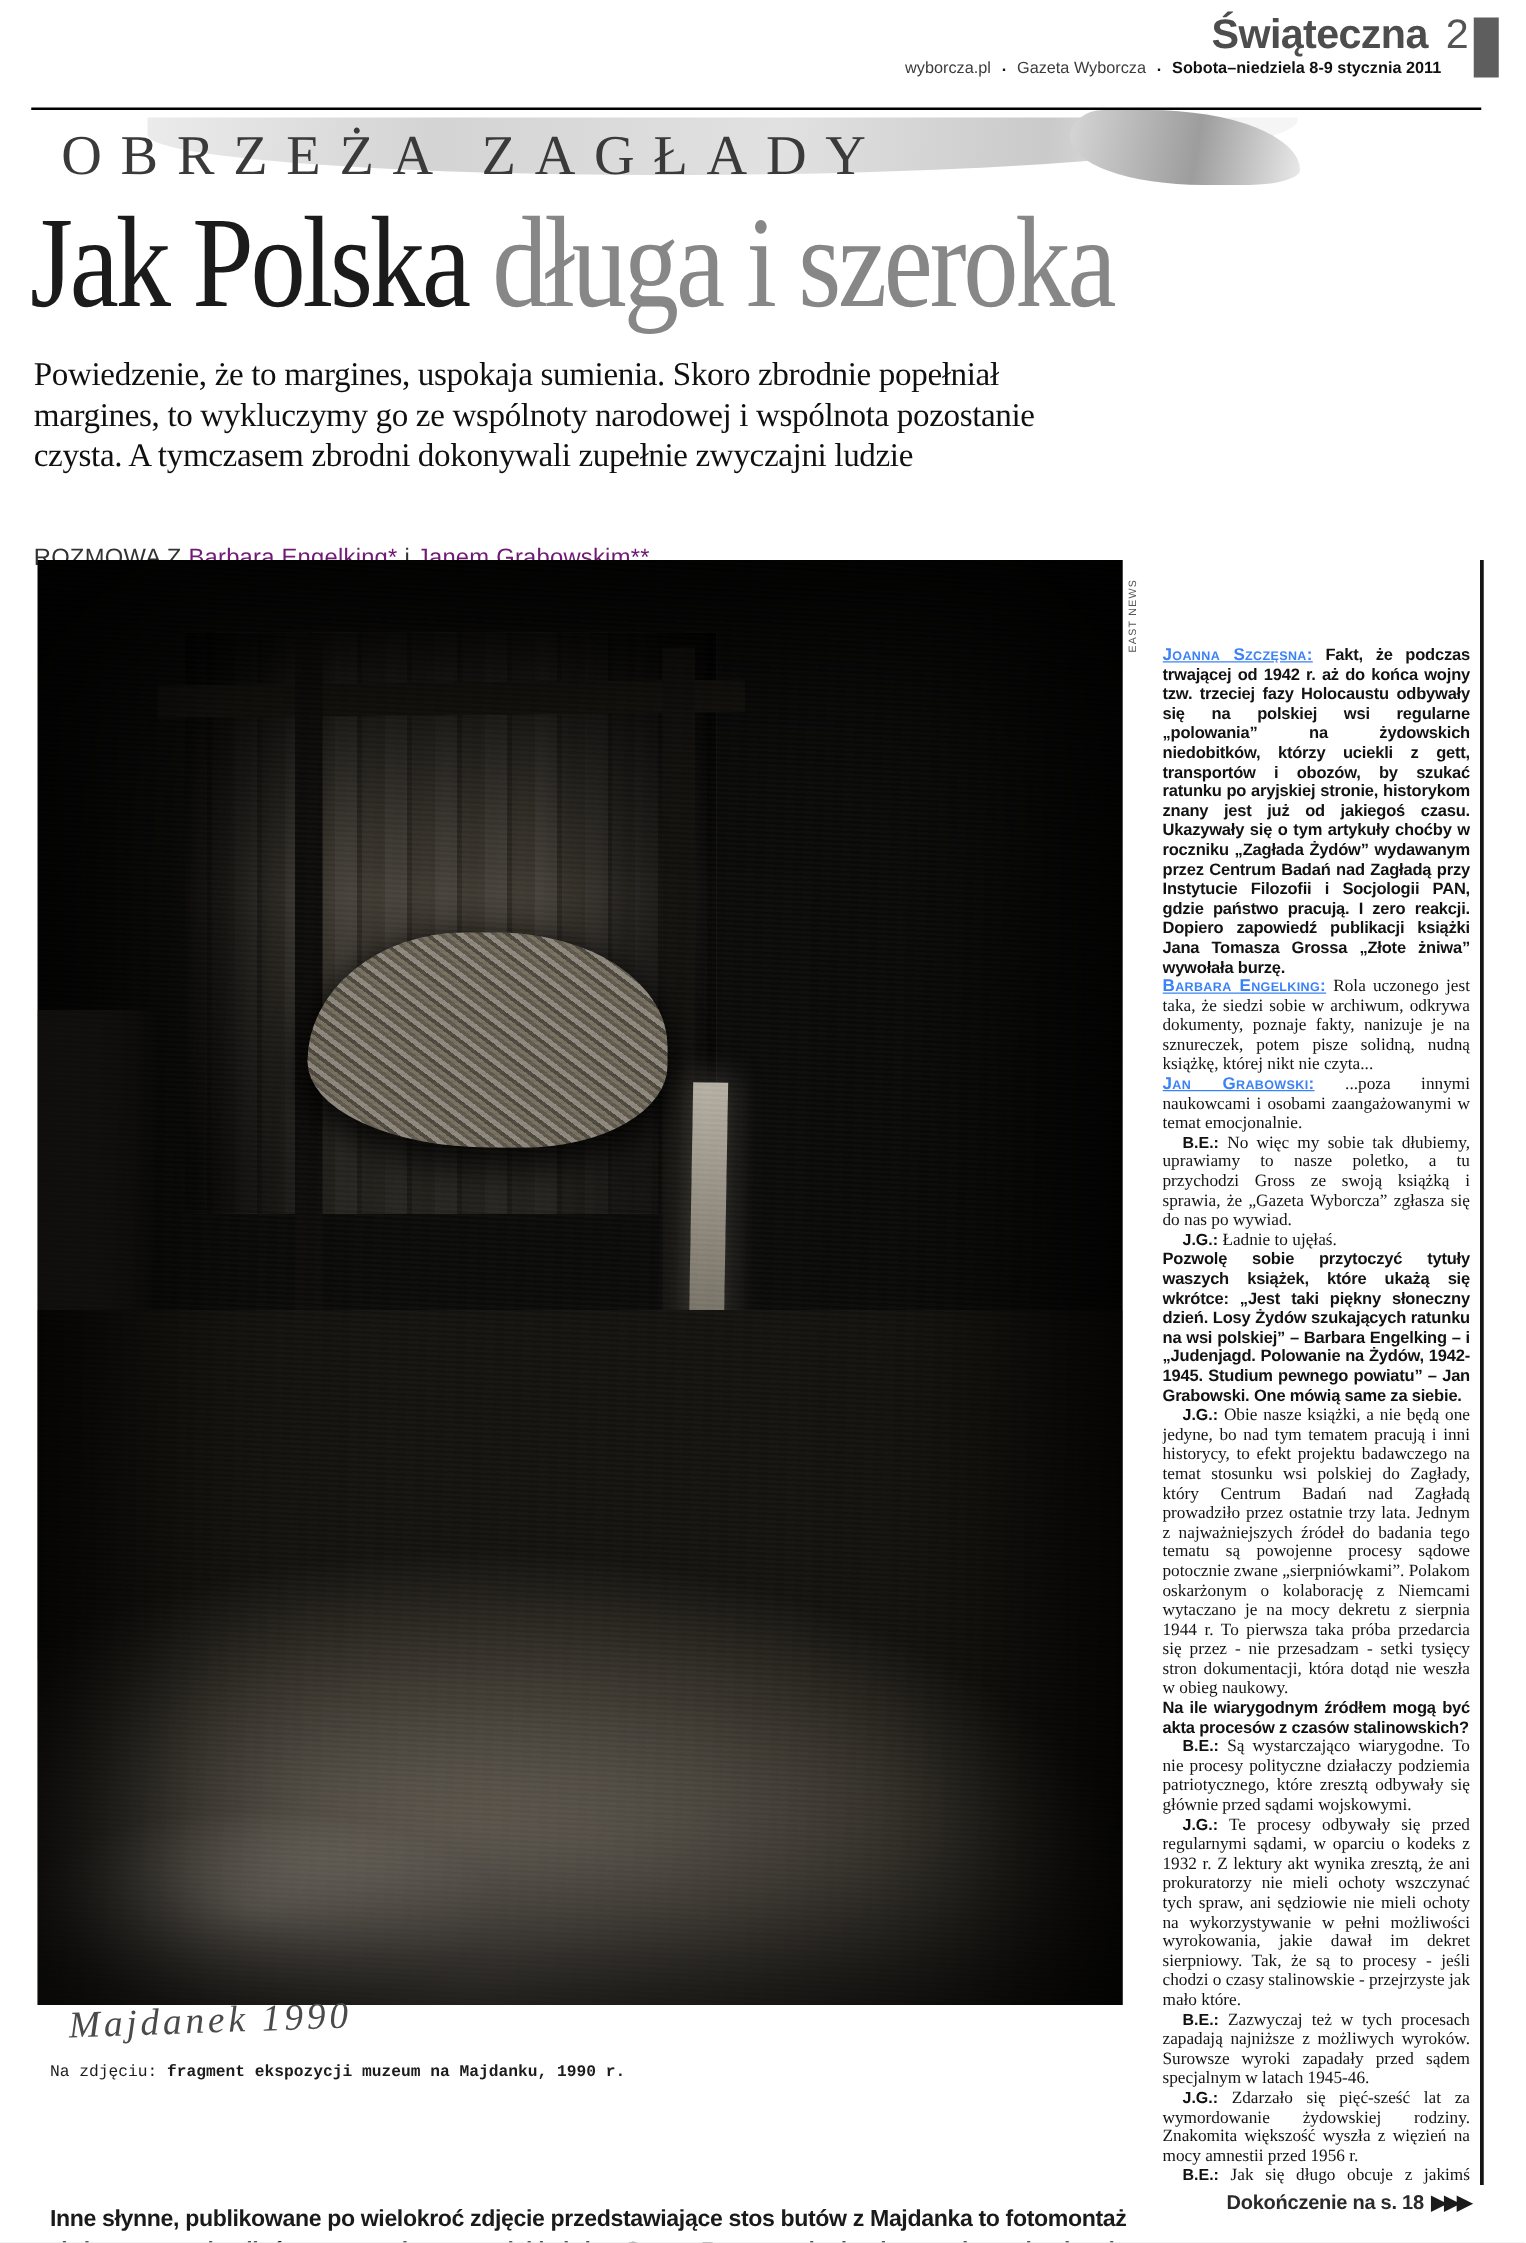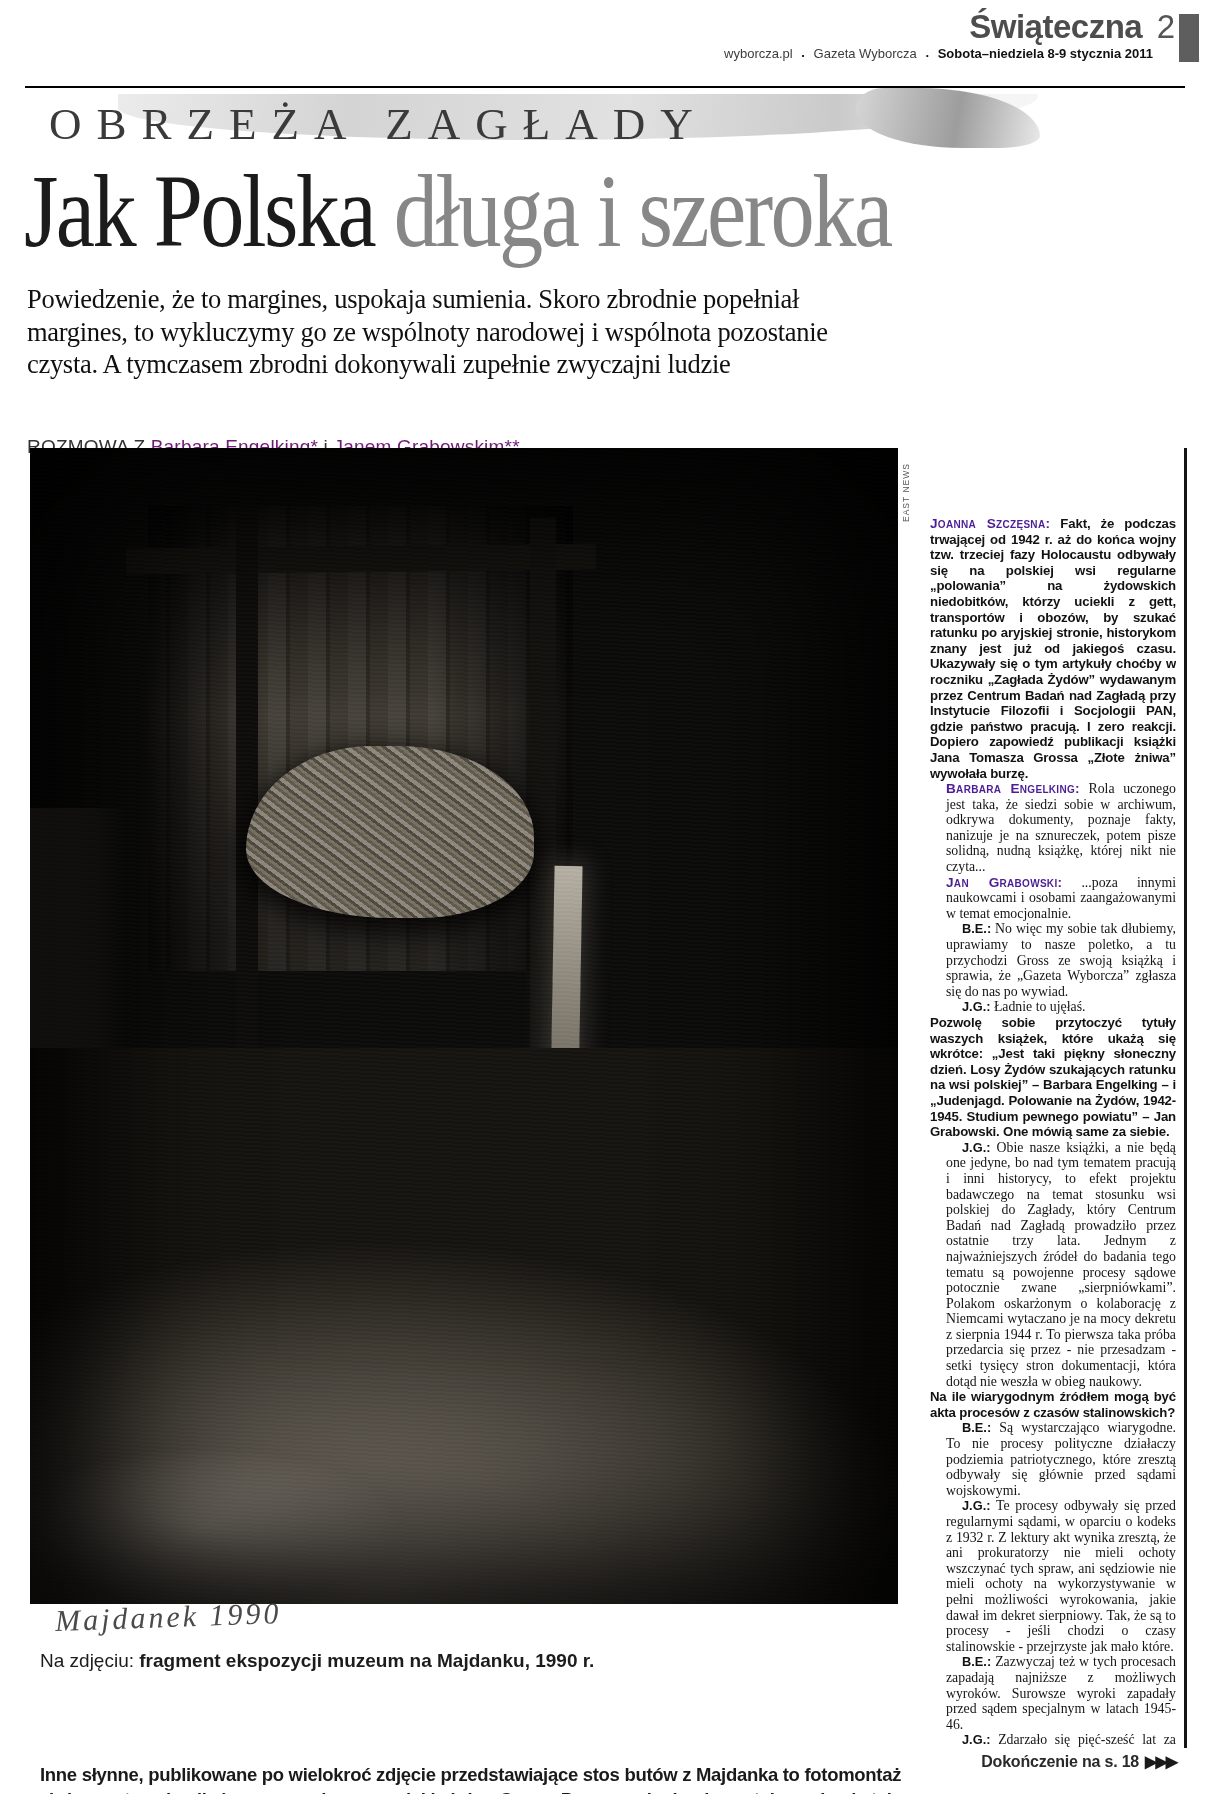--- a/index.html
+++ b/index.html
@@ -63,34 +63,34 @@
            background:radial-gradient(ellipse 32% 20% at 20% 86%,rgba(205,197,184,.45),rgba(0,0,0,0) 70%);}
   .ph-grain{position:absolute;inset:0;
            background:repeating-linear-gradient(3deg,rgba(255,255,255,.02) 0 2px,rgba(0,0,0,.025) 2px 4px);}
   .ph-vignette{position:absolute;inset:0;box-shadow:inset 0 0 150px 70px rgba(0,0,0,.93);}
 
   .photo-credit{position:absolute;top:452px;left:901px;height:70px;
                 writing-mode:vertical-rl;transform:rotate(180deg);
                 font-size:8.5px;letter-spacing:1px;color:#555;}
   .signature{position:absolute;top:1600px;left:55px;font-family:"Liberation Serif",serif;
              font-style:italic;font-size:30px;letter-spacing:3px;color:#4a4a4a;transform:rotate(-2deg);}
-  .caption{position:absolute;top:1650px;left:40px;width:860px;font-size:19px;color:#1c1c1c;}
+  .caption{position:absolute;top:1650px;left:40px;width:860px;font-size:13px;color:#1c1c1c;font-family:Liberation Mono, monospace;}
   .caption .cap-bold{font-weight:bold;}
   .photo-note{position:absolute;top:1762px;left:40px;width:862px;font-weight:bold;
               font-size:18.5px;line-height:1.36;letter-spacing:-0.3px;color:#1a1a1a;}
 
   
   .column{position:absolute;top:516px;left:930px;width:246px;height:1232px;overflow:hidden;}
   .cp{margin:0;text-align:justify;}
   .cp.q{font-family:"Liberation Sans",sans-serif;font-weight:bold;font-size:13.2px;line-height:15.6px;
         letter-spacing:-0.15px;color:#121212;}
-  .cp.a{font-family:"Liberation Serif",serif;font-size:13.8px;line-height:15.6px;color:#141414;margin-left:16px;}
+  .cp.a{font-family:"Liberation Serif",serif;font-size:13.8px;line-height:15.6px;color:#141414;}
   .cp.ind{text-indent:16px;}
   .seg-name{font-family:"Liberation Sans",sans-serif;font-weight:bold;font-variant:small-caps;
-            font-size:13.6px;letter-spacing:0.3px;color:#4c1d95;}
+            font-size:13.6px;letter-spacing:0.3px;color:#3b82f6;text-decoration:underline;}
   .seg-init{font-family:"Liberation Sans",sans-serif;font-weight:bold;font-size:12.8px;color:#111;}
   .col-rule{position:absolute;top:448px;left:1184px;width:3px;height:1300px;background:#151515;}
   .continuation{position:absolute;top:1752px;left:930px;width:246px;text-align:right;
                 font-size:16px;font-weight:600;color:#2a2a2a;letter-spacing:-0.2px;white-space:nowrap;}
   .continuation .arrows{color:#1a1a1a;margin-left:6px;letter-spacing:-2px;}
 </style>
 </head>
 <body>
 
 <div class="page">

